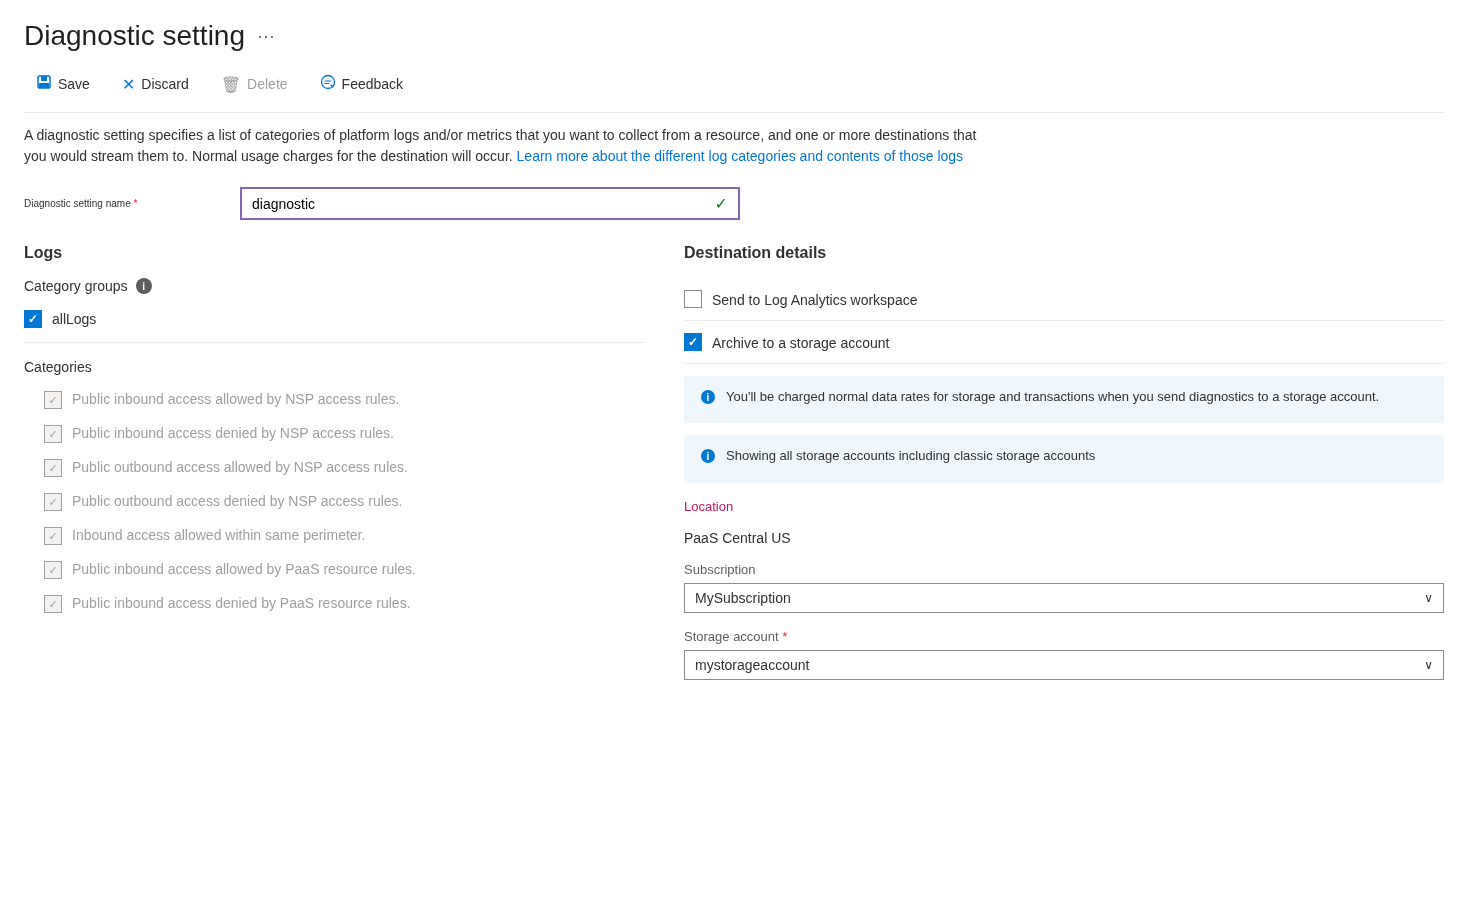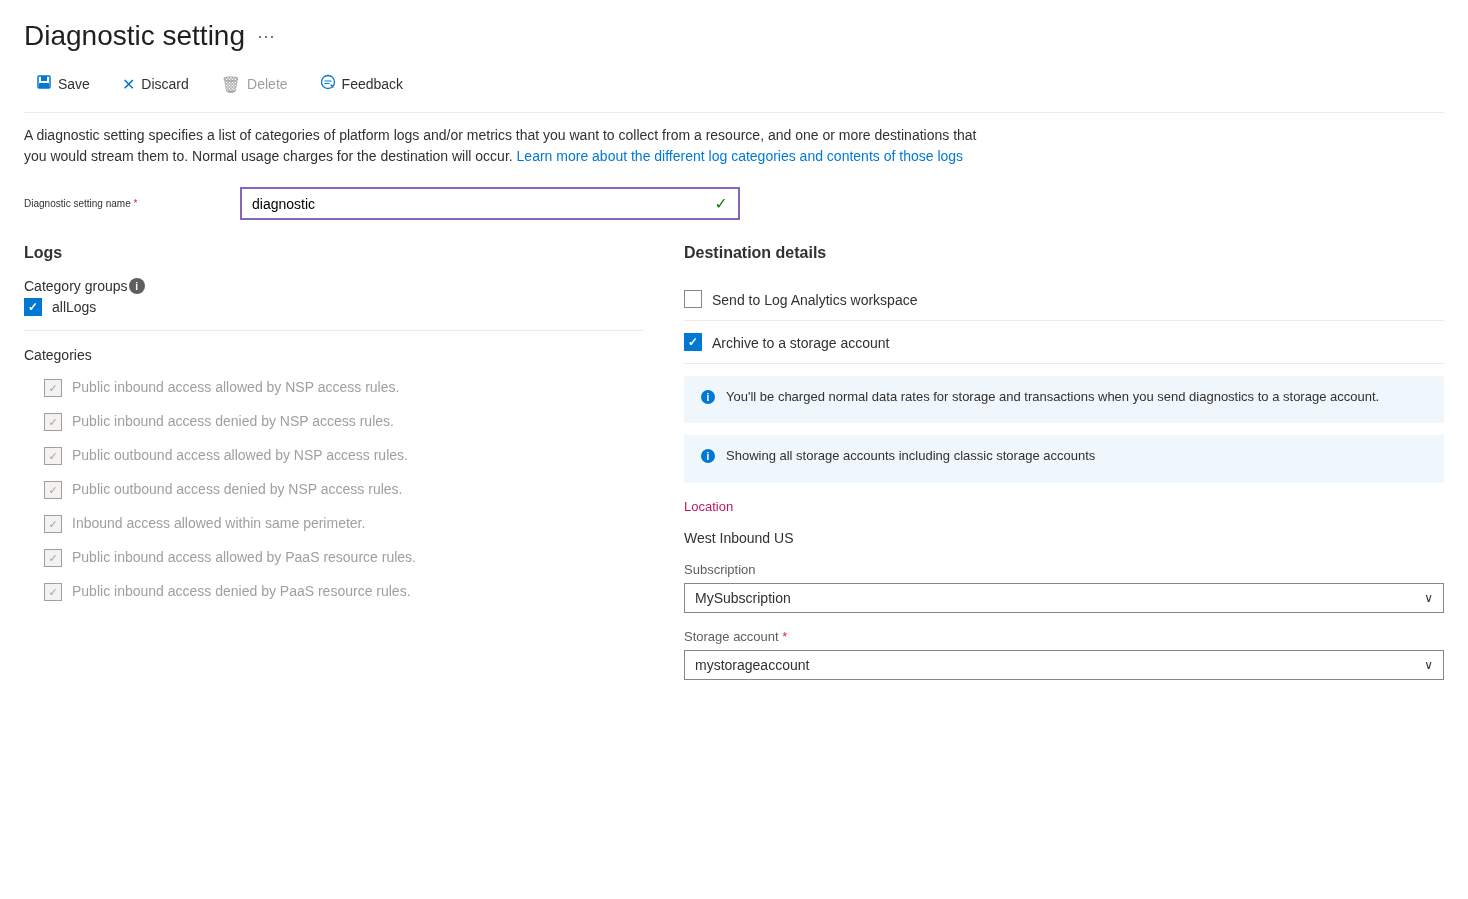--- a/index.html
+++ b/index.html
@@ -26,21 +26,21 @@
     .input-check { color: #107c10; font-size: 16px; }
     .input-wrapper { border: 2px solid #8764b8; padding: 5px 10px; font-size: 14px; width: 500px; display: flex; align-items: center; justify-content: space-between; background: #fff; }
     
     .main-layout { display: flex; gap: 40px; }
     .left-panel { flex: 0 0 620px; }
     .right-panel { flex: 1; }
     
     .section-title { font-size: 16px; font-weight: 600; color: #323130; margin-bottom: 16px; }
     
     .category-groups { margin-bottom: 8px; }
-    .category-groups-label { display: flex; align-items: center; gap: 1px; font-size: 14px; color: #323130; }
+    .category-groups-label { display: flex; align-items: center; gap: 8px; font-size: 14px; color: #323130; margin-bottom: 12px; }
     .info-icon { width: 16px; height: 16px; border-radius: 50%; background: #605e5c; color: #fff; display: inline-flex; align-items: center; justify-content: center; font-size: 10px; font-weight: bold; cursor: pointer; }
     
     .checkbox-row { display: flex; align-items: center; gap: 10px; margin-bottom: 10px; padding: 4px 0; }
     .checkbox-blue { width: 18px; height: 18px; background: #0078d4; border: 1px solid #0078d4; display: flex; align-items: center; justify-content: center; flex-shrink: 0; cursor: pointer; }
     .checkbox-blue .check { color: #fff; font-size: 12px; font-weight: bold; }
     .checkbox-gray { width: 18px; height: 18px; background: #f3f2f1; border: 1px solid #a19f9d; display: flex; align-items: center; justify-content: center; flex-shrink: 0; cursor: pointer; }
     .checkbox-gray .check { color: #a19f9d; font-size: 11px; }
     .checkbox-label { font-size: 14px; color: #323130; }
     .checkbox-label-dim { font-size: 14px; color: #a19f9d; }
     
@@ -234,21 +234,21 @@
           <svg width="16" height="16" viewBox="0 0 16 16" fill="none">
             <circle cx="8" cy="8" r="7" fill="#0078d4"></circle>
             <text x="8" y="12" text-anchor="middle" fill="white" font-size="10" font-weight="bold">i</text>
           </svg>
         </span>
         <span>Showing all storage accounts including classic storage accounts</span>
       </div>
 
       <div class="location-section">
         <div class="location-label">Location</div>
-        <div class="location-value">West Inbound US</div>
+        <div class="location-value">PaaS Central US</div>
       </div>
 
       <div>
         <div class="field-label">Subscription</div>
         <div class="dropdown">
           <span class="dropdown-text">MySubscription</span>
           <span class="dropdown-arrow">∨</span>
         </div>
       </div>
 

